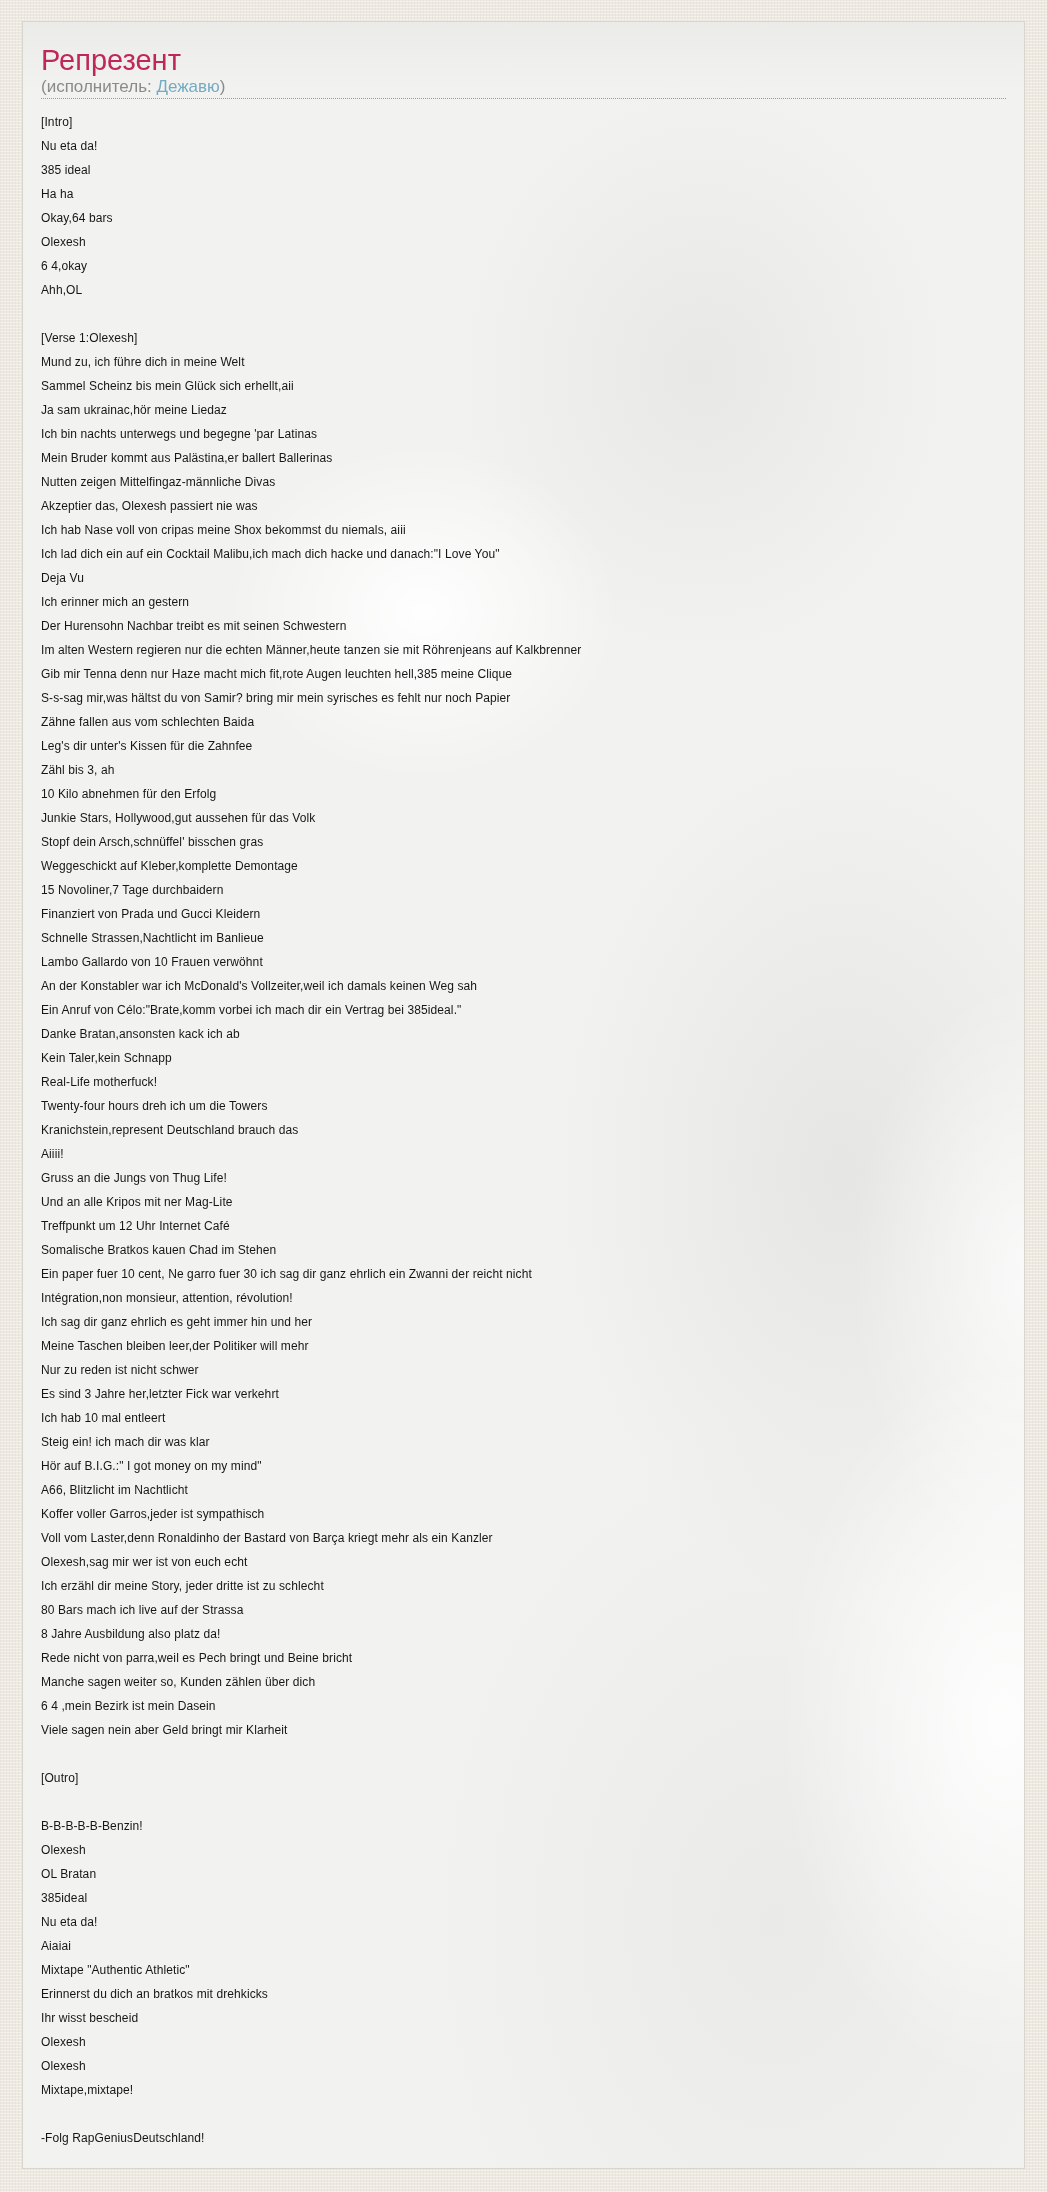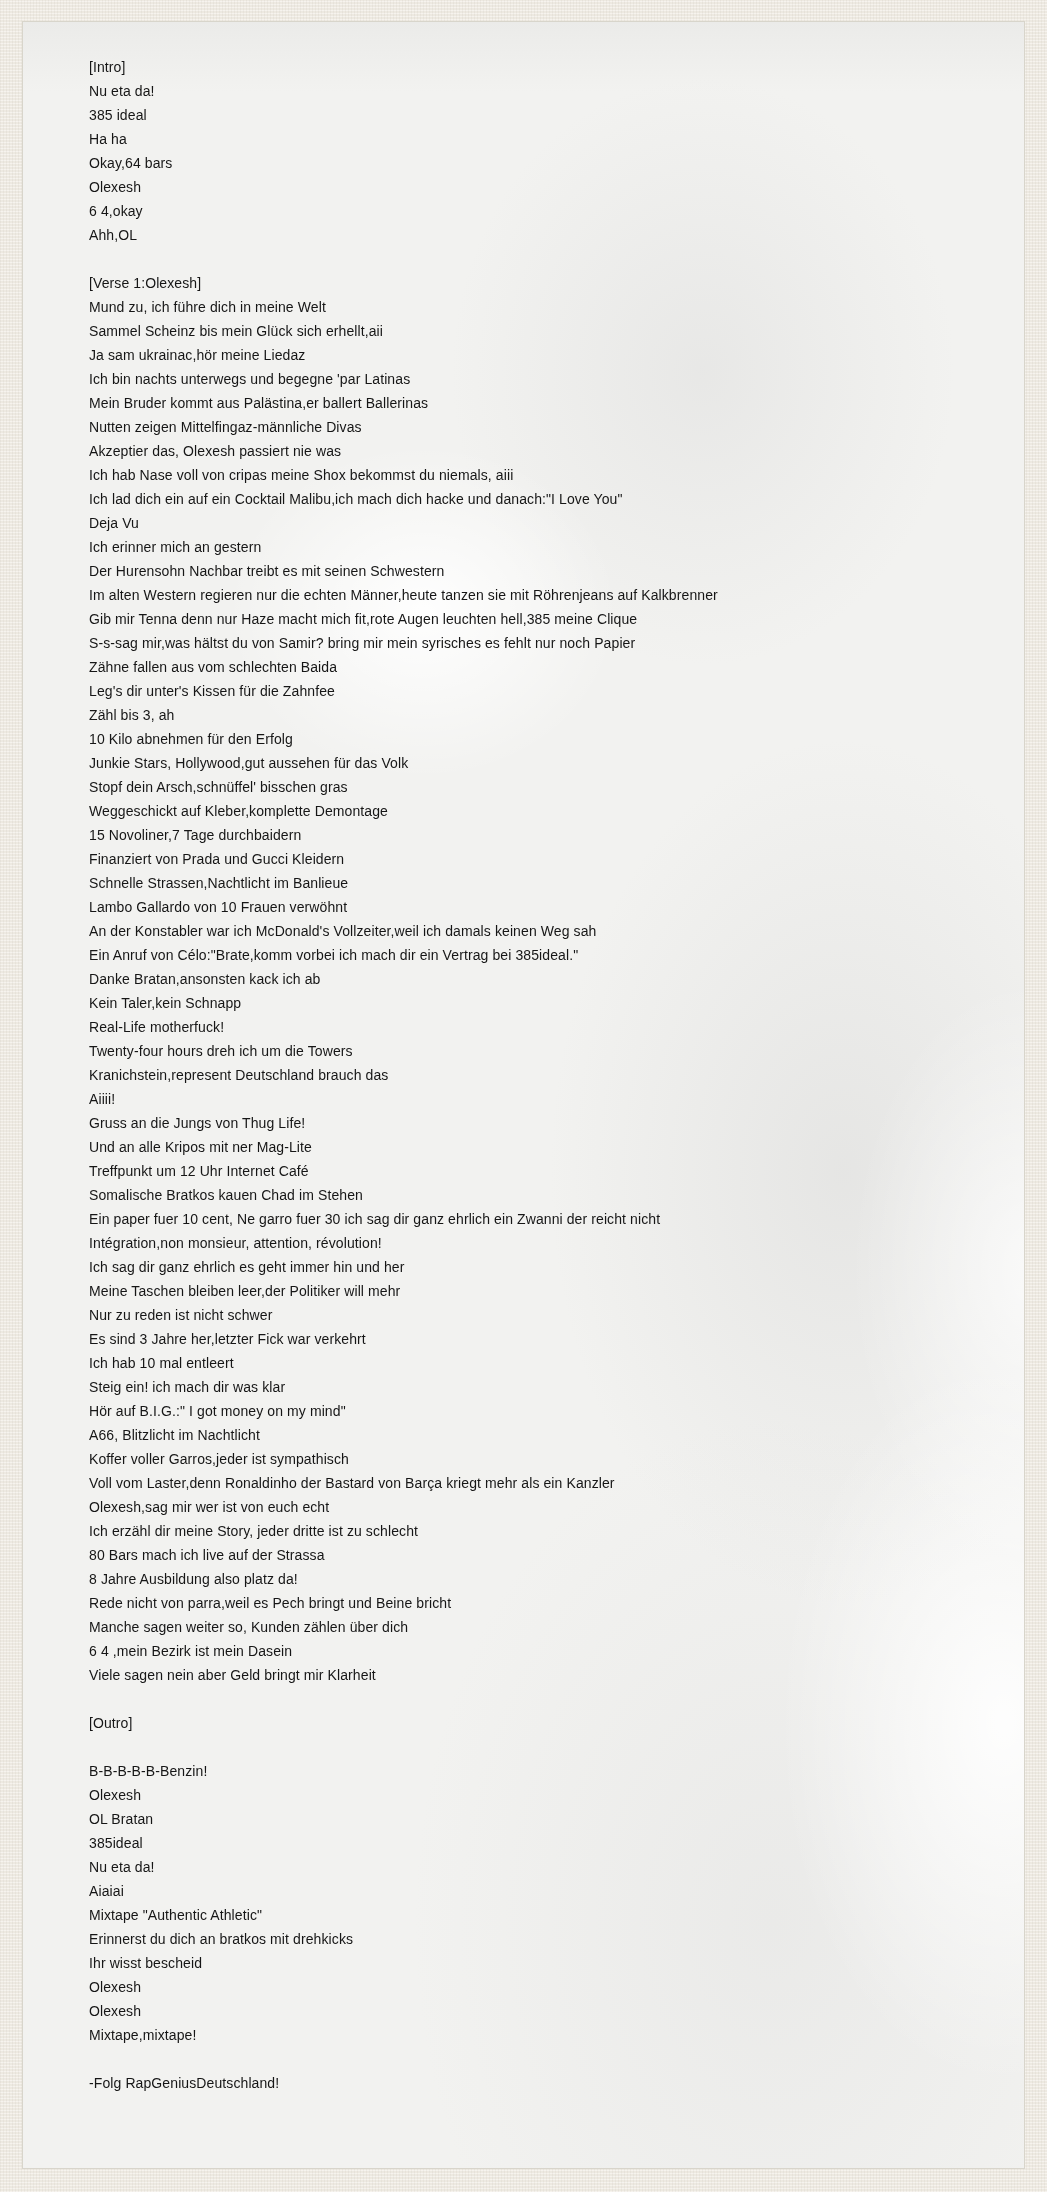--- a/index.html
+++ b/index.html
@@ -52,30 +52,33 @@
     border-bottom: 1px dotted #8c9cb0;
     white-space: pre;
   }
   .artist-link {
     color: #74abc2;
     text-decoration: none;
     cursor: pointer;
   }
   .lyrics {
     margin-top: 11px;
-    font-size: 14px;
+    font-size: 12px;
     line-height: 24px;
     color: #161616;
     letter-spacing: 0.1px;
     white-space: pre;
-    margin-left: 48px;
   }
   .lyric-line {
     height: 24px;
     white-space: pre;
   }
 </style>
 </head>
 <body>
 
 <div class="panel">
+  <div>
+    <h1 class="song-title">Репрезент</h1>
+    <div class="artist-row"><span>(исполнитель: </span><a class="artist-link">Дежавю</a><span>)</span></div>
+  </div>
   <div class="lyrics" id="lyrics"><div class="lyric-line">[Intro]</div><div class="lyric-line">Nu eta da!</div><div class="lyric-line">385 ideal</div><div class="lyric-line">Ha ha</div><div class="lyric-line">Okay,64 bars</div><div class="lyric-line">Olexesh</div><div class="lyric-line">6 4,okay</div><div class="lyric-line">Ahh,OL</div><div class="lyric-line">&nbsp;</div><div class="lyric-line">[Verse 1:Olexesh]</div><div class="lyric-line">Mund zu, ich führe dich in meine Welt</div><div class="lyric-line">Sammel Scheinz bis mein Glück sich erhellt,aii</div><div class="lyric-line">Ja sam ukrainac,hör meine Liedaz</div><div class="lyric-line">Ich bin nachts unterwegs und begegne 'par Latinas</div><div class="lyric-line">Mein Bruder kommt aus Palästina,er ballert Ballerinas</div><div class="lyric-line">Nutten zeigen Mittelfingaz-männliche Divas</div><div class="lyric-line">Akzeptier das, Olexesh passiert nie was</div><div class="lyric-line">Ich hab Nase voll von cripas meine Shox bekommst du niemals, aiii</div><div class="lyric-line">Ich lad dich ein auf ein Cocktail Malibu,ich mach dich hacke und danach:"I Love You"</div><div class="lyric-line">Deja Vu</div><div class="lyric-line">Ich erinner mich an gestern</div><div class="lyric-line">Der Hurensohn Nachbar treibt es mit seinen Schwestern</div><div class="lyric-line">Im alten Western regieren nur die echten Männer,heute tanzen sie mit Röhrenjeans auf Kalkbrenner</div><div class="lyric-line">Gib mir Tenna denn nur Haze macht mich fit,rote Augen leuchten hell,385 meine Clique</div><div class="lyric-line">S-s-sag mir,was hältst du von Samir? bring mir mein syrisches es fehlt nur noch Papier</div><div class="lyric-line">Zähne fallen aus vom schlechten Baida</div><div class="lyric-line">Leg's dir unter's Kissen für die Zahnfee</div><div class="lyric-line">Zähl bis 3, ah</div><div class="lyric-line">10 Kilo abnehmen für den Erfolg</div><div class="lyric-line">Junkie Stars, Hollywood,gut aussehen für das Volk</div><div class="lyric-line">Stopf dein Arsch,schnüffel' bisschen gras</div><div class="lyric-line">Weggeschickt auf Kleber,komplette Demontage</div><div class="lyric-line">15 Novoliner,7 Tage durchbaidern</div><div class="lyric-line">Finanziert von Prada und Gucci Kleidern</div><div class="lyric-line">Schnelle Strassen,Nachtlicht im Banlieue</div><div class="lyric-line">Lambo Gallardo von 10 Frauen verwöhnt</div><div class="lyric-line">An der Konstabler war ich McDonald's Vollzeiter,weil ich damals keinen Weg sah</div><div class="lyric-line">Ein Anruf von Célo:"Brate,komm vorbei ich mach dir ein Vertrag bei 385ideal."</div><div class="lyric-line">Danke Bratan,ansonsten kack ich ab</div><div class="lyric-line">Kein Taler,kein Schnapp</div><div class="lyric-line">Real-Life motherfuck!</div><div class="lyric-line">Twenty-four hours dreh ich um die Towers</div><div class="lyric-line">Kranichstein,represent Deutschland brauch das</div><div class="lyric-line">Aiiii!</div><div class="lyric-line">Gruss an die Jungs von Thug Life!</div><div class="lyric-line">Und an alle Kripos mit ner Mag-Lite</div><div class="lyric-line">Treffpunkt um 12 Uhr Internet Café</div><div class="lyric-line">Somalische Bratkos kauen Chad im Stehen</div><div class="lyric-line">Ein paper fuer 10 cent, Ne garro fuer 30 ich sag dir ganz ehrlich ein Zwanni der reicht nicht</div><div class="lyric-line">Intégration,non monsieur, attention, révolution!</div><div class="lyric-line">Ich sag dir ganz ehrlich es geht immer hin und her</div><div class="lyric-line">Meine Taschen bleiben leer,der Politiker will mehr</div><div class="lyric-line">Nur zu reden ist nicht schwer</div><div class="lyric-line">Es sind 3 Jahre her,letzter Fick war verkehrt</div><div class="lyric-line">Ich hab 10 mal entleert</div><div class="lyric-line">Steig ein! ich mach dir was klar</div><div class="lyric-line">Hör auf B.I.G.:" I got money on my mind"</div><div class="lyric-line">A66, Blitzlicht im Nachtlicht</div><div class="lyric-line">Koffer voller Garros,jeder ist sympathisch</div><div class="lyric-line">Voll vom Laster,denn Ronaldinho der Bastard von Barça kriegt mehr als ein Kanzler</div><div class="lyric-line">Olexesh,sag mir wer ist von euch echt</div><div class="lyric-line">Ich erzähl dir meine Story, jeder dritte ist zu schlecht</div><div class="lyric-line">80 Bars mach ich live auf der Strassa</div><div class="lyric-line">8 Jahre Ausbildung also platz da!</div><div class="lyric-line">Rede nicht von parra,weil es Pech bringt und Beine bricht</div><div class="lyric-line">Manche sagen weiter so, Kunden zählen über dich</div><div class="lyric-line">6 4 ,mein Bezirk ist mein Dasein</div><div class="lyric-line">Viele sagen nein aber Geld bringt mir Klarheit</div><div class="lyric-line">&nbsp;</div><div class="lyric-line">[Outro]</div><div class="lyric-line">&nbsp;</div><div class="lyric-line">B-B-B-B-B-Benzin!</div><div class="lyric-line">Olexesh</div><div class="lyric-line">OL Bratan</div><div class="lyric-line">385ideal</div><div class="lyric-line">Nu eta da!</div><div class="lyric-line">Aiaiai</div><div class="lyric-line">Mixtape "Authentic Athletic"</div><div class="lyric-line">Erinnerst du dich an bratkos mit drehkicks</div><div class="lyric-line">Ihr wisst bescheid</div><div class="lyric-line">Olexesh</div><div class="lyric-line">Olexesh</div><div class="lyric-line">Mixtape,mixtape!</div><div class="lyric-line">&nbsp;</div><div class="lyric-line">-Folg RapGeniusDeutschland!</div></div>
 </div>
 
 </body></html>

